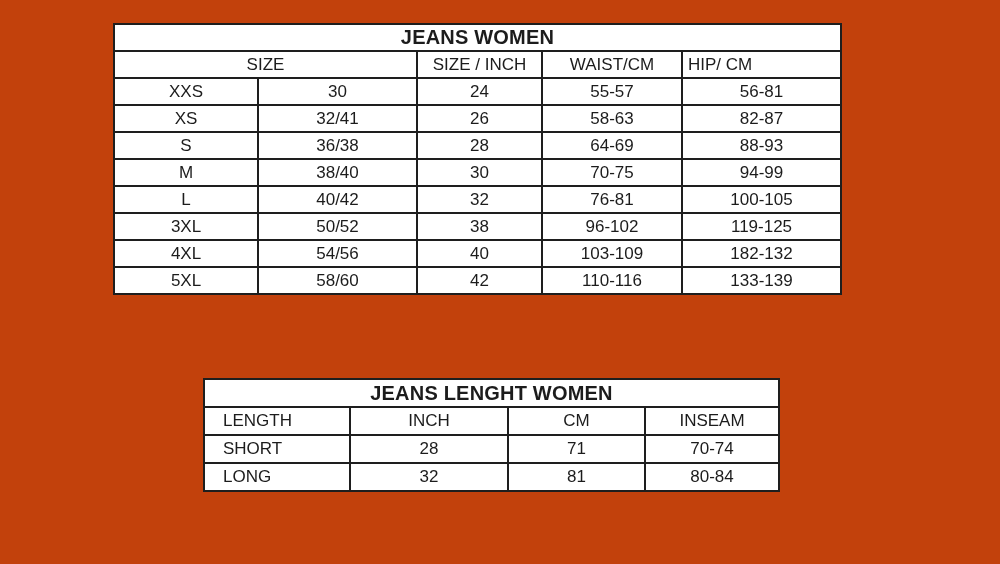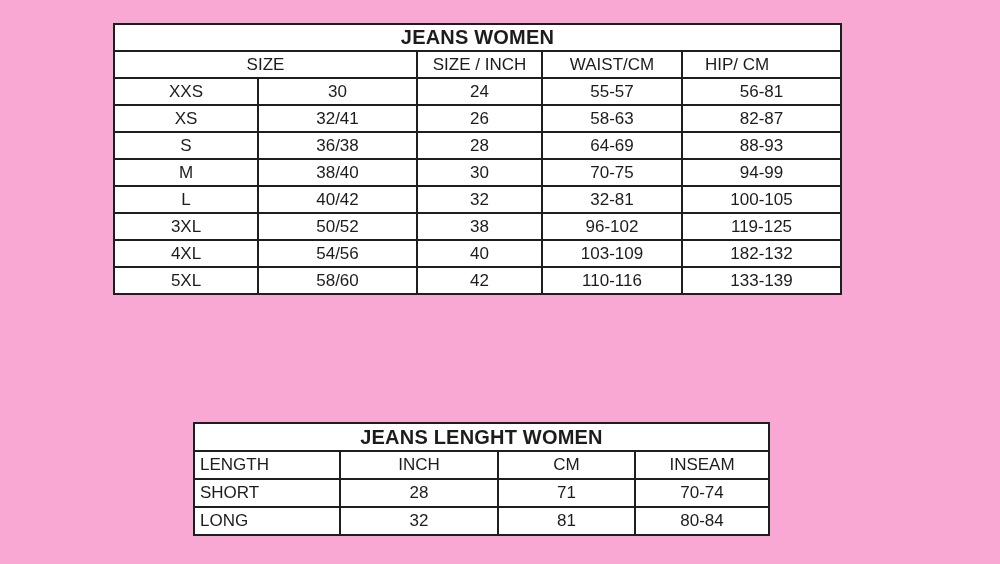--- a/index.html
+++ b/index.html
@@ -5,21 +5,21 @@
   * { margin: 0; padding: 0; box-sizing: border-box; }
   html, body { background: #ffffff; }
   body {
     width: 1000px;
     height: 564px;
     position: relative;
     font-family: "Liberation Sans", sans-serif;
     color: #1c1c1c;
     overflow: hidden;
   }
-  .canvas { position: absolute; inset: 0; background: #f9a8d4; }
+  .canvas { position: absolute; inset: 0; background: #c2410c; }
 
   table {
     border-collapse: collapse;
     table-layout: fixed;
     position: absolute;
     background: #ffffff;
   }
   th, td {
     border: 2px solid #1e1e1e;
     text-align: center;
@@ -32,27 +32,27 @@
   }
   .table-title {
     font-weight: bold;
     font-size: 20px;
     letter-spacing: 0.2px;
   }
 
   
   .size-table { left: 113px; top: 23px; width: 727px; }
   .size-table tr { height: 27px; }
-  .size-table th.hip-header { text-align: left; padding-left: 22px; }
+  .size-table th.hip-header { text-align: left; padding-left: 5px; }
 
   
-  .length-table { left: 193px; top: 378px; width: 575px; margin-top: 44px; }
+  .length-table { left: 203px; top: 378px; width: 575px; }
   .length-table tr { height: 28px; }
   .length-table th.left-col,
-  .length-table td:first-child { text-align: left; padding-left: 5px; }
+  .length-table td:first-child { text-align: left; padding-left: 18px; }
 </style>
 </head>
 <body>
 
 <div class="canvas">
 
   <table class="size-table">
     <colgroup>
       <col style="width:144px">
       <col style="width:159px">
@@ -97,21 +97,21 @@
           <td>M</td>
           <td>38/40</td>
           <td>30</td>
           <td>70-75</td>
           <td>94-99</td>
         </tr>
         <tr>
           <td>L</td>
           <td>40/42</td>
           <td>32</td>
-          <td>32-81</td>
+          <td>76-81</td>
           <td>100-105</td>
         </tr>
         <tr>
           <td>3XL</td>
           <td>50/52</td>
           <td>38</td>
           <td>96-102</td>
           <td>119-125</td>
         </tr>
         <tr>

